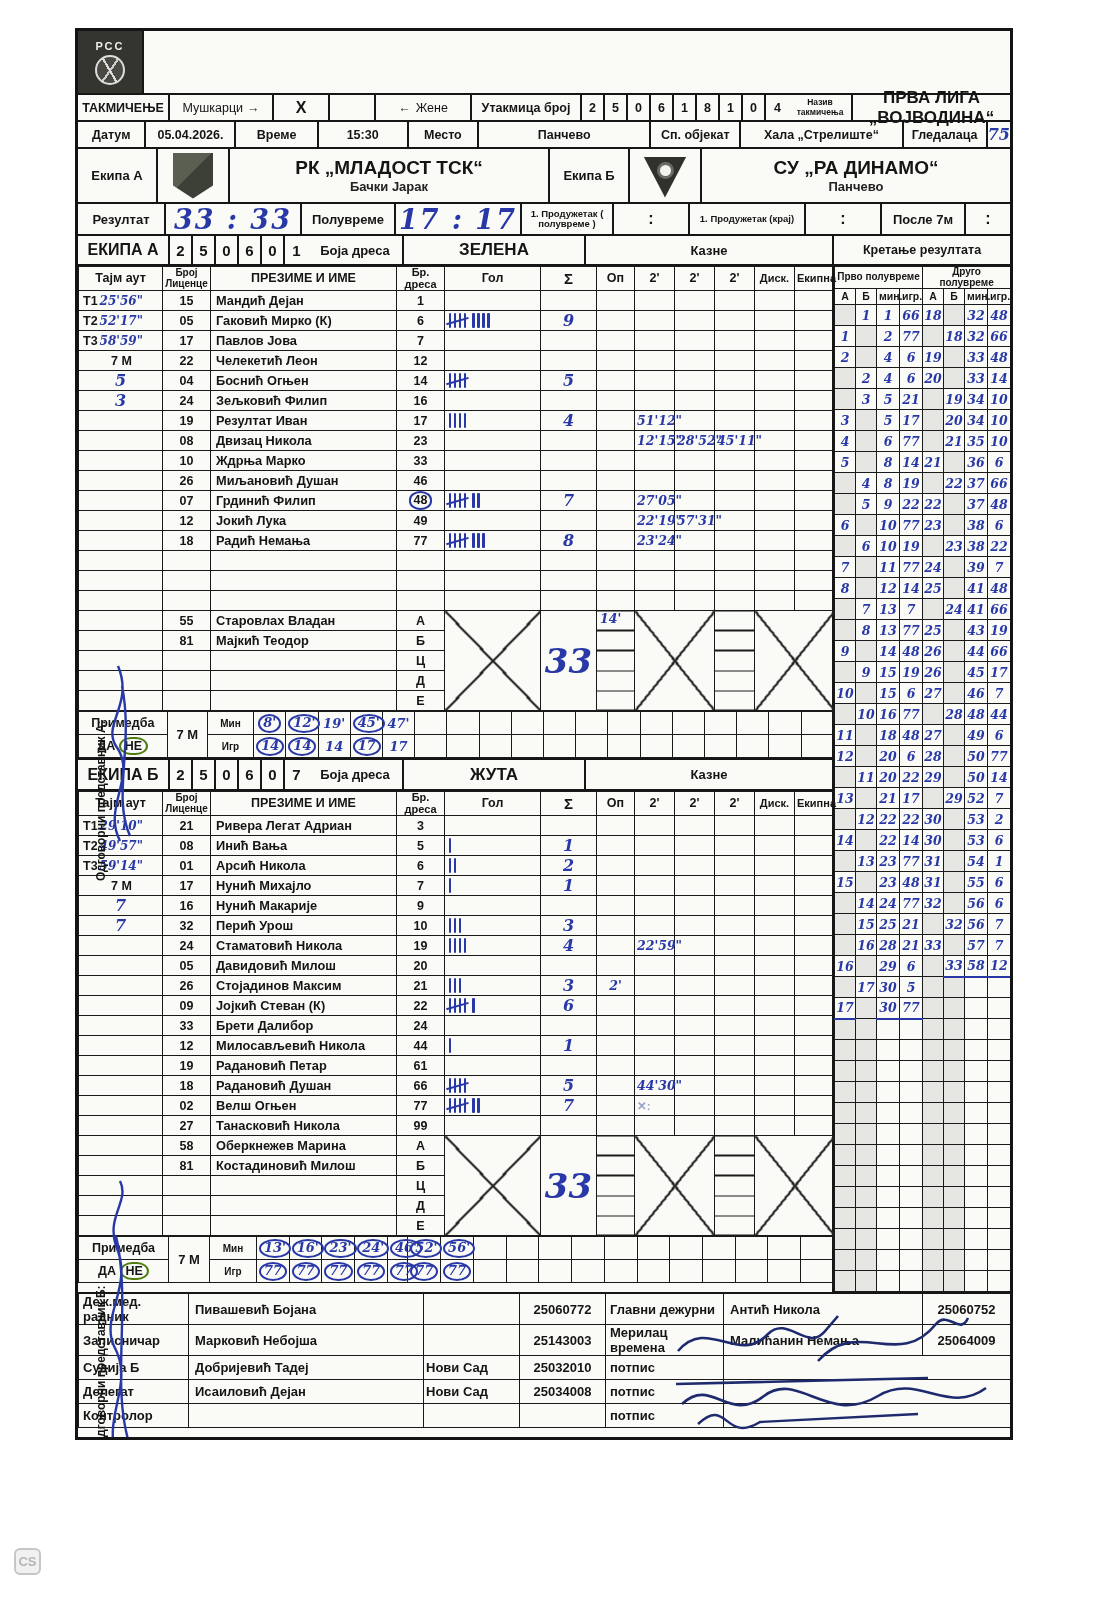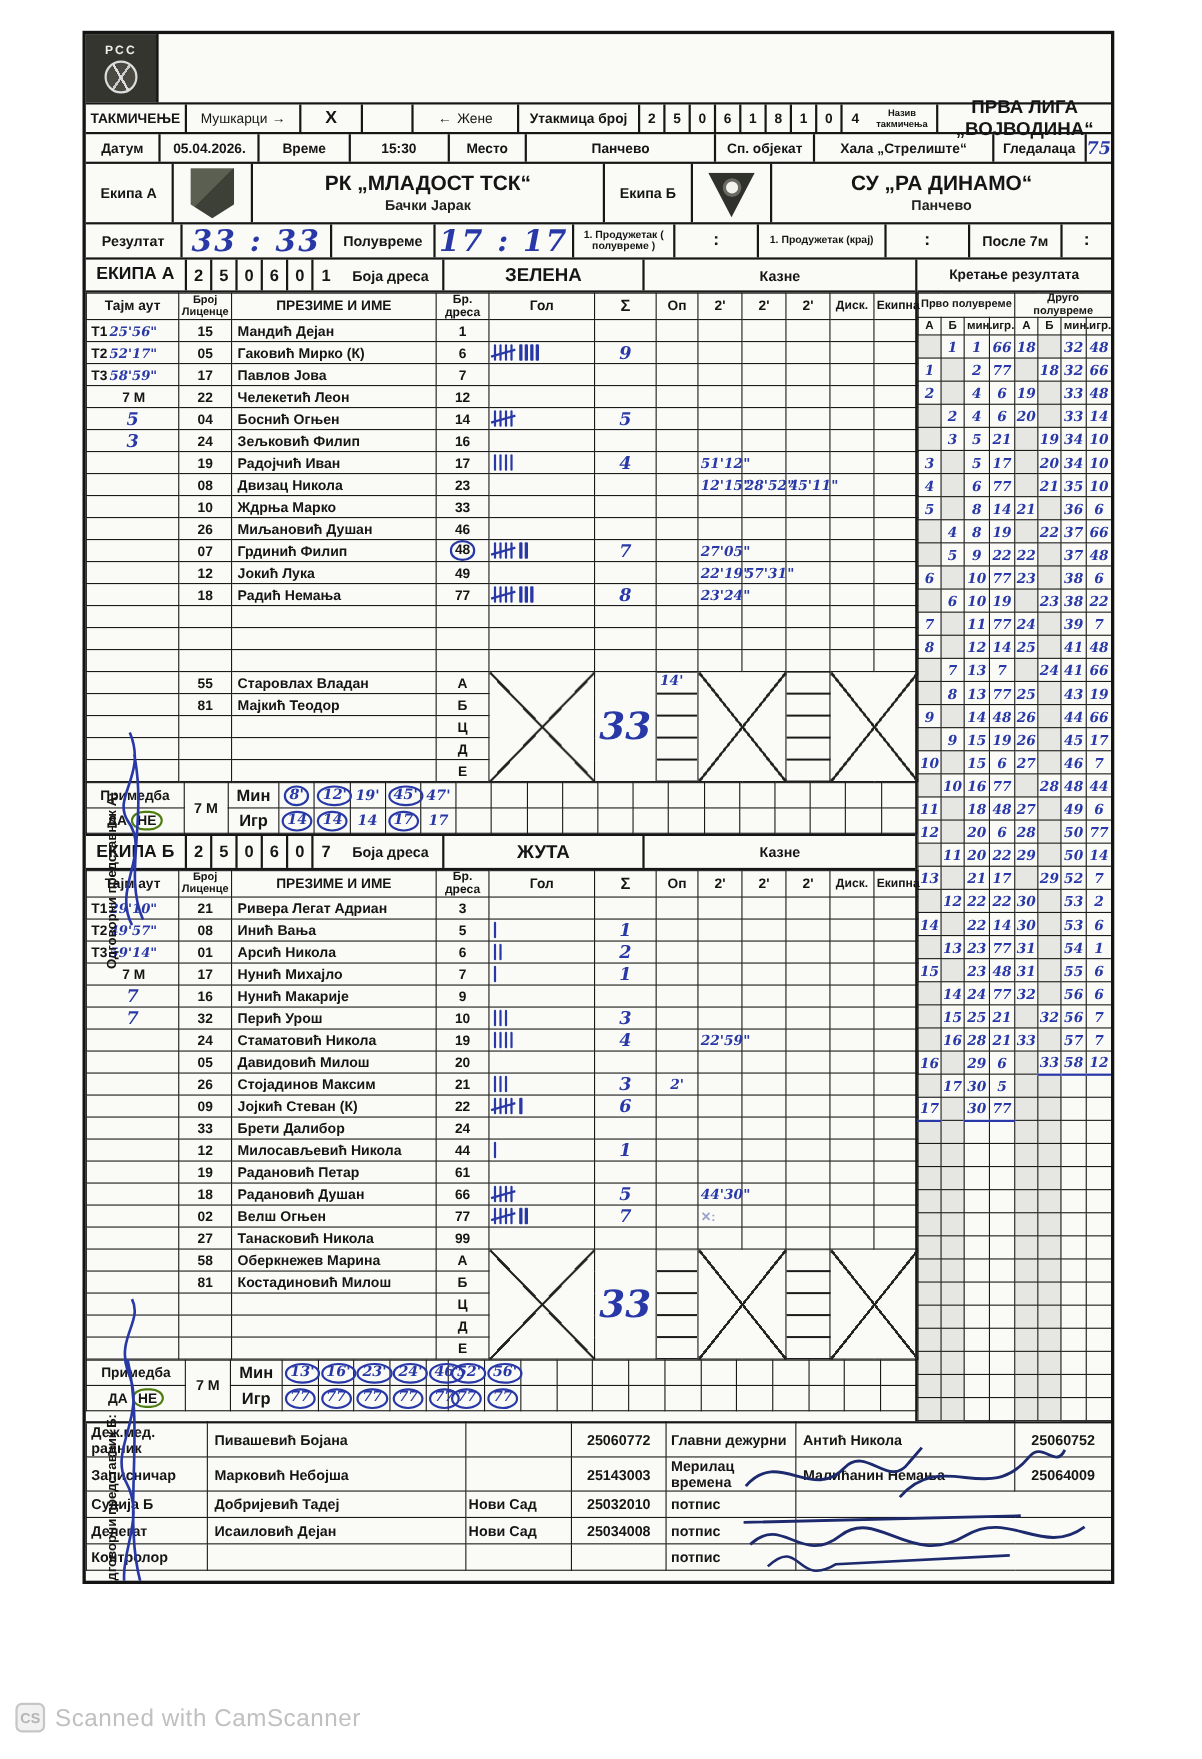--- a/index.html
+++ b/index.html
@@ -68,21 +68,21 @@
  linear-gradient(to bottom right,transparent calc(50% - 1.1px),#222 calc(50% - 1.1px) calc(50% + 1.1px),transparent calc(50% + 1.1px))}
 .lines{background:repeating-linear-gradient(to bottom,transparent 0 18.5px,#1a1a1a 18.5px 20px)}
 .big33{font-size:34px}
 .gkop{position:absolute;top:0;left:3px}
 .oprel{position:relative}
 .smudge{color:#9aa2cc;filter:blur(.7px);font-weight:bold}
 
 .foot7 td{height:23px;text-align:center}
 .plab{font-weight:bold;font-size:12.5px}
 .m7{font-weight:bold;font-size:13px}
-.mlab{font-weight:bold;font-size:15px}
+.mlab{font-weight:bold;font-size:10px}
 .fm .hw{font-size:13px}
 
 .strack th{font-size:10px}
 .strack td{height:21px;text-align:center;padding:0;font-size:13px}
 .strack .shade{background:#e6e6e2}
 .strack td.u{border-bottom:2.5px solid #2838a6}
 .sband{height:30px;display:flex;align-items:center;justify-content:center;font-weight:bold;font-size:12.5px;border-bottom:2px solid #161616}
 
 .otable td{height:24px;font-size:13px}
 .otable .role{font-weight:bold;padding-left:4px}
@@ -341,21 +341,21 @@
               <td class="c"><span class="hw sm2"></span></td>
               <td class="p2cell"><span class="hw sm2"></span></td>
               <td class="p2cell"><span class="hw sm2"></span></td>
               <td class="p2cell"><span class="hw sm2"></span></td>
               <td></td>
               <td></td>
             </tr>
             <tr style="height:20px">
               <td class="tajm"></td>
               <td class="c">19</td>
-              <td class="name">Радојчић Иван</td>
+              <td class="name">Резултат Иван</td>
               <td class="c">17</td>
               <td class="golcell"><span class="tally">
                   <i></i>
                   <i></i>
                   <i></i>
                   <i></i>
                 </span></td>
               <td class="sumcell"><span class="hw md">4</span></td>
               <td class="c"><span class="hw sm2"></span></td>
               <td class="p2cell"><span class="hw sm2">51'12"</span></td>
@@ -1577,14 +1577,13 @@
     </table>
   <svg class="sigrot" width="330" height="150" style="left:590px;top:1265px">
     <path d="M10 55 C 40 20, 70 70, 100 38 C 120 18, 140 58, 158 34 L 170 20 M 150 65 C 190 20, 230 75, 268 28 C 280 14, 292 40, 300 22" stroke="#1d2a6e" stroke-width="2.6" fill="none"></path>
     <path d="M8 88 L 260 82 M 14 108 C 44 80, 60 128, 96 100 C 130 74, 160 130, 210 100 C 250 76, 280 120, 318 92" stroke="#1d2a6e" stroke-width="2.6" fill="none"></path>
     <path d="M30 128 C 60 100, 56 148, 92 126 L 250 118" stroke="#1d2a6e" stroke-width="2.4" fill="none"></path>
   </svg>
 </div>
 
 <div class="cam">
   <div class="csbox">CS</div>
-  <div class="cstext">Scanned with CamScanner</div>
 </div>
 
 </body></html>

